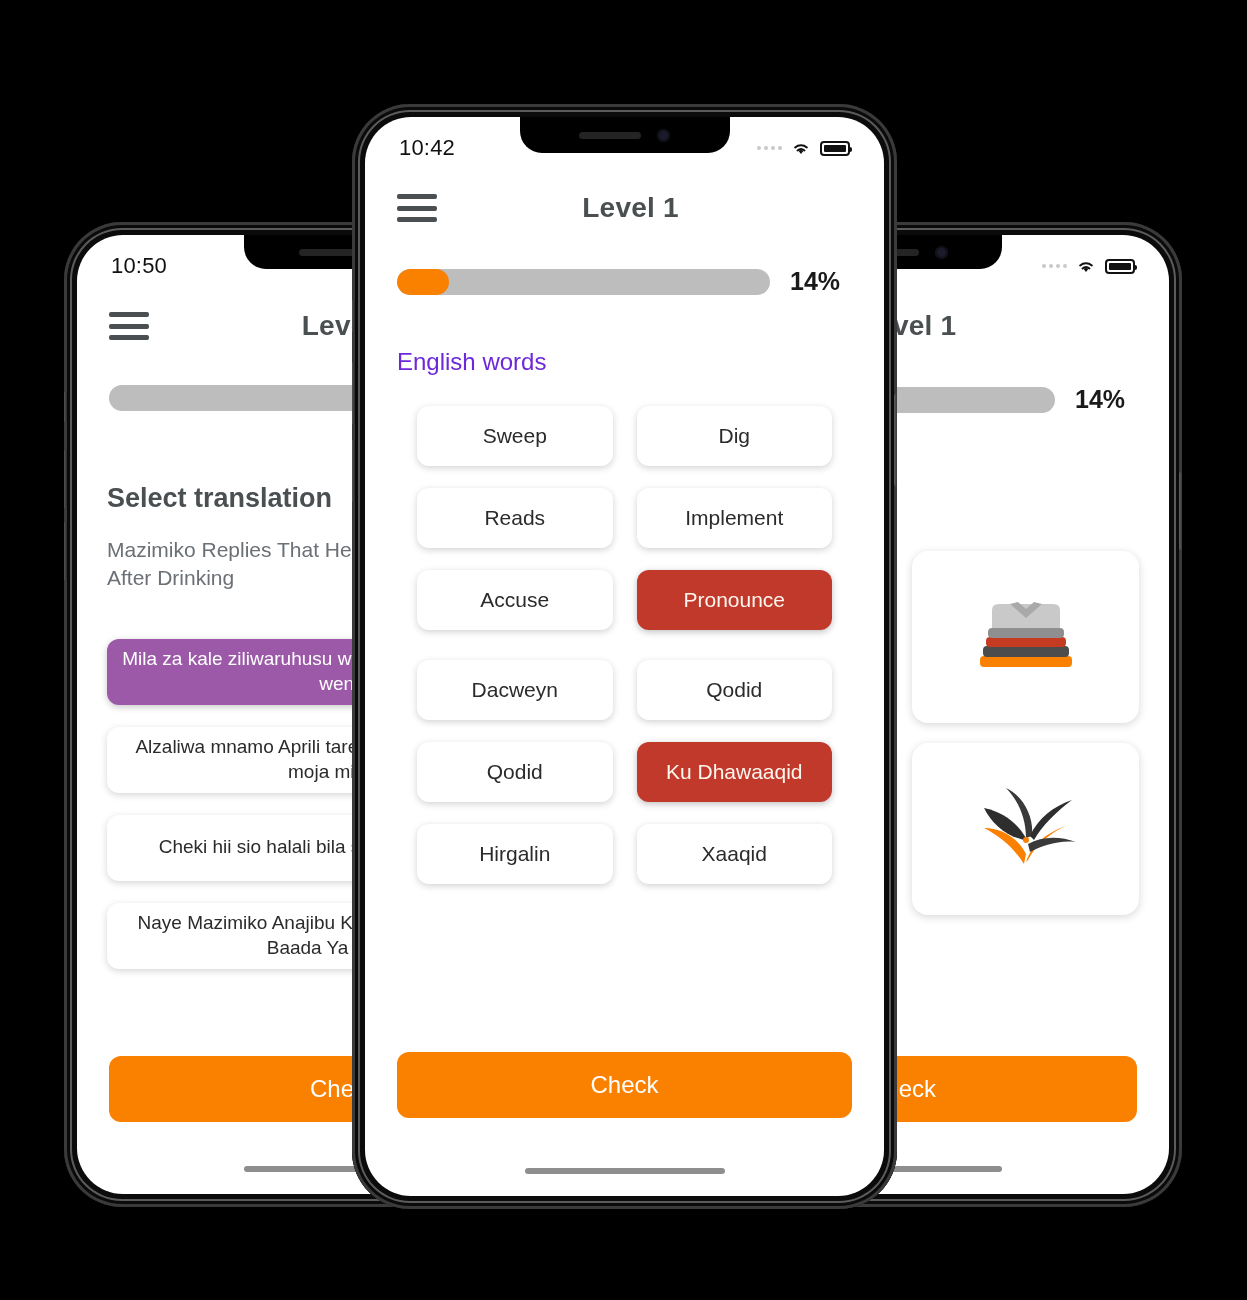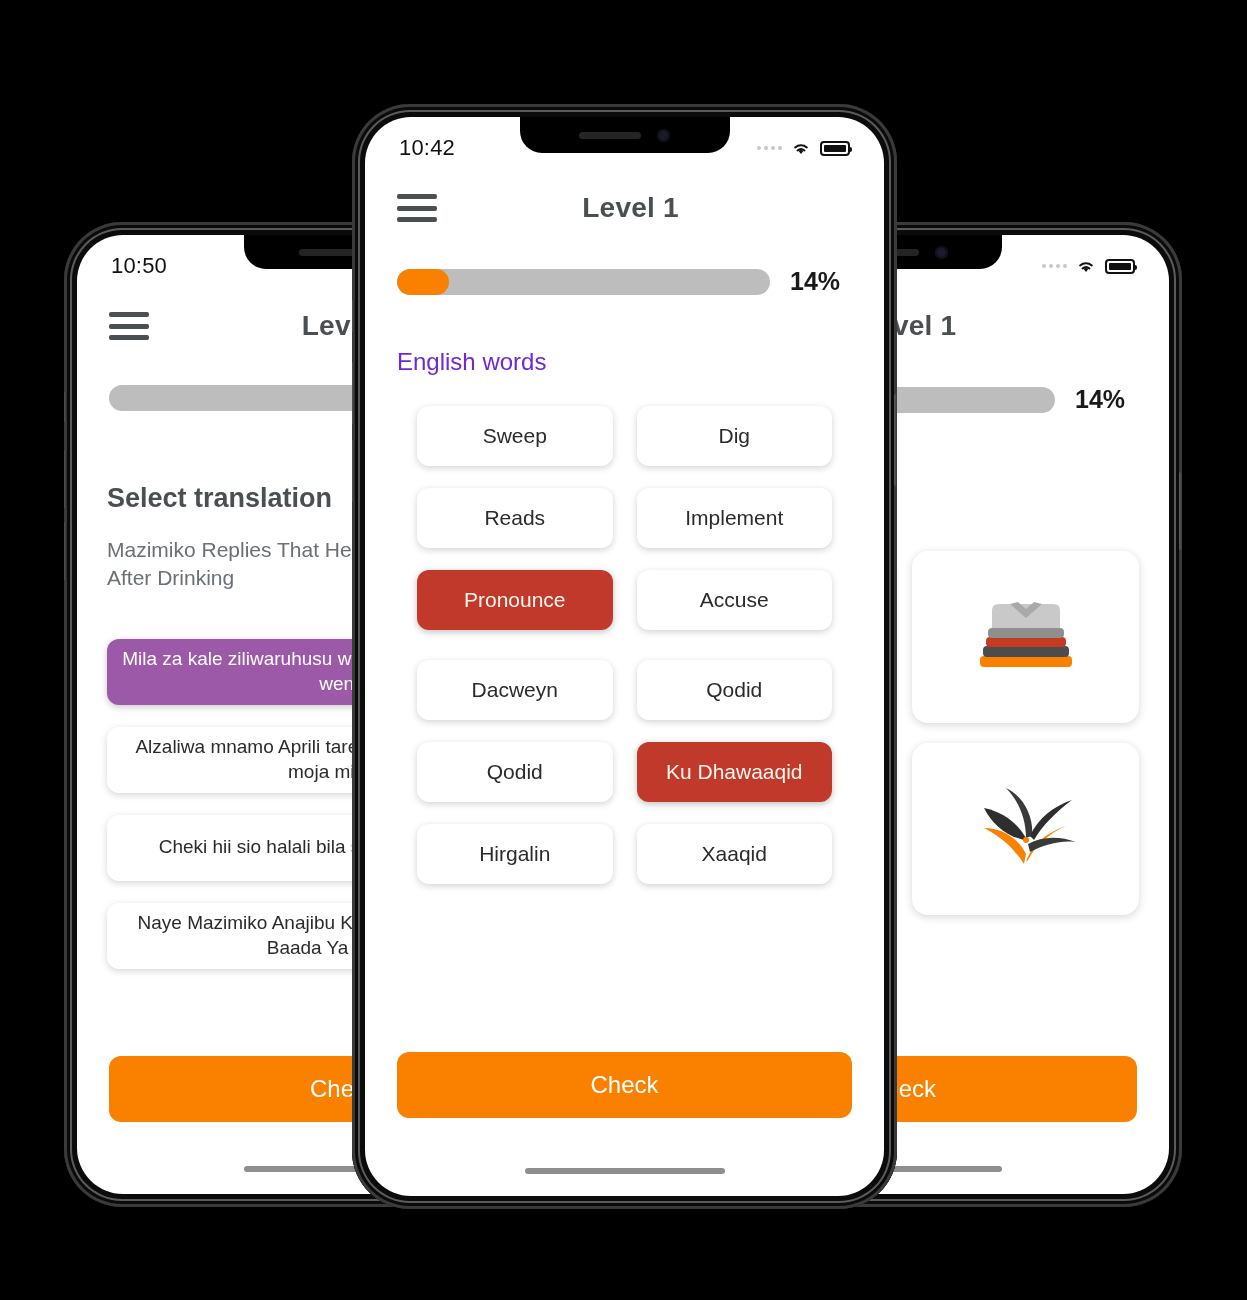--- a/index.html
+++ b/index.html
@@ -486,22 +486,22 @@
         </div>
         <div class="pct">14%</div>
       </div>
 
       <div class="section-title">English words</div>
       <div class="word-grid">
         <div class="word-btn">Sweep</div>
         <div class="word-btn">Dig</div>
         <div class="word-btn">Reads</div>
         <div class="word-btn">Implement</div>
+        <div class="word-btn">Accuse</div>
         <div class="word-btn selected">Pronounce</div>
-        <div class="word-btn">Accuse</div>
       </div>
 
       <div class="word-grid">
         <div class="word-btn">Dacweyn</div>
         <div class="word-btn">Qodid</div>
         <div class="word-btn">Qodid</div>
         <div class="word-btn selected">Ku Dhawaaqid</div>
         <div class="word-btn">Hirgalin</div>
         <div class="word-btn">Xaaqid</div>
       </div>

